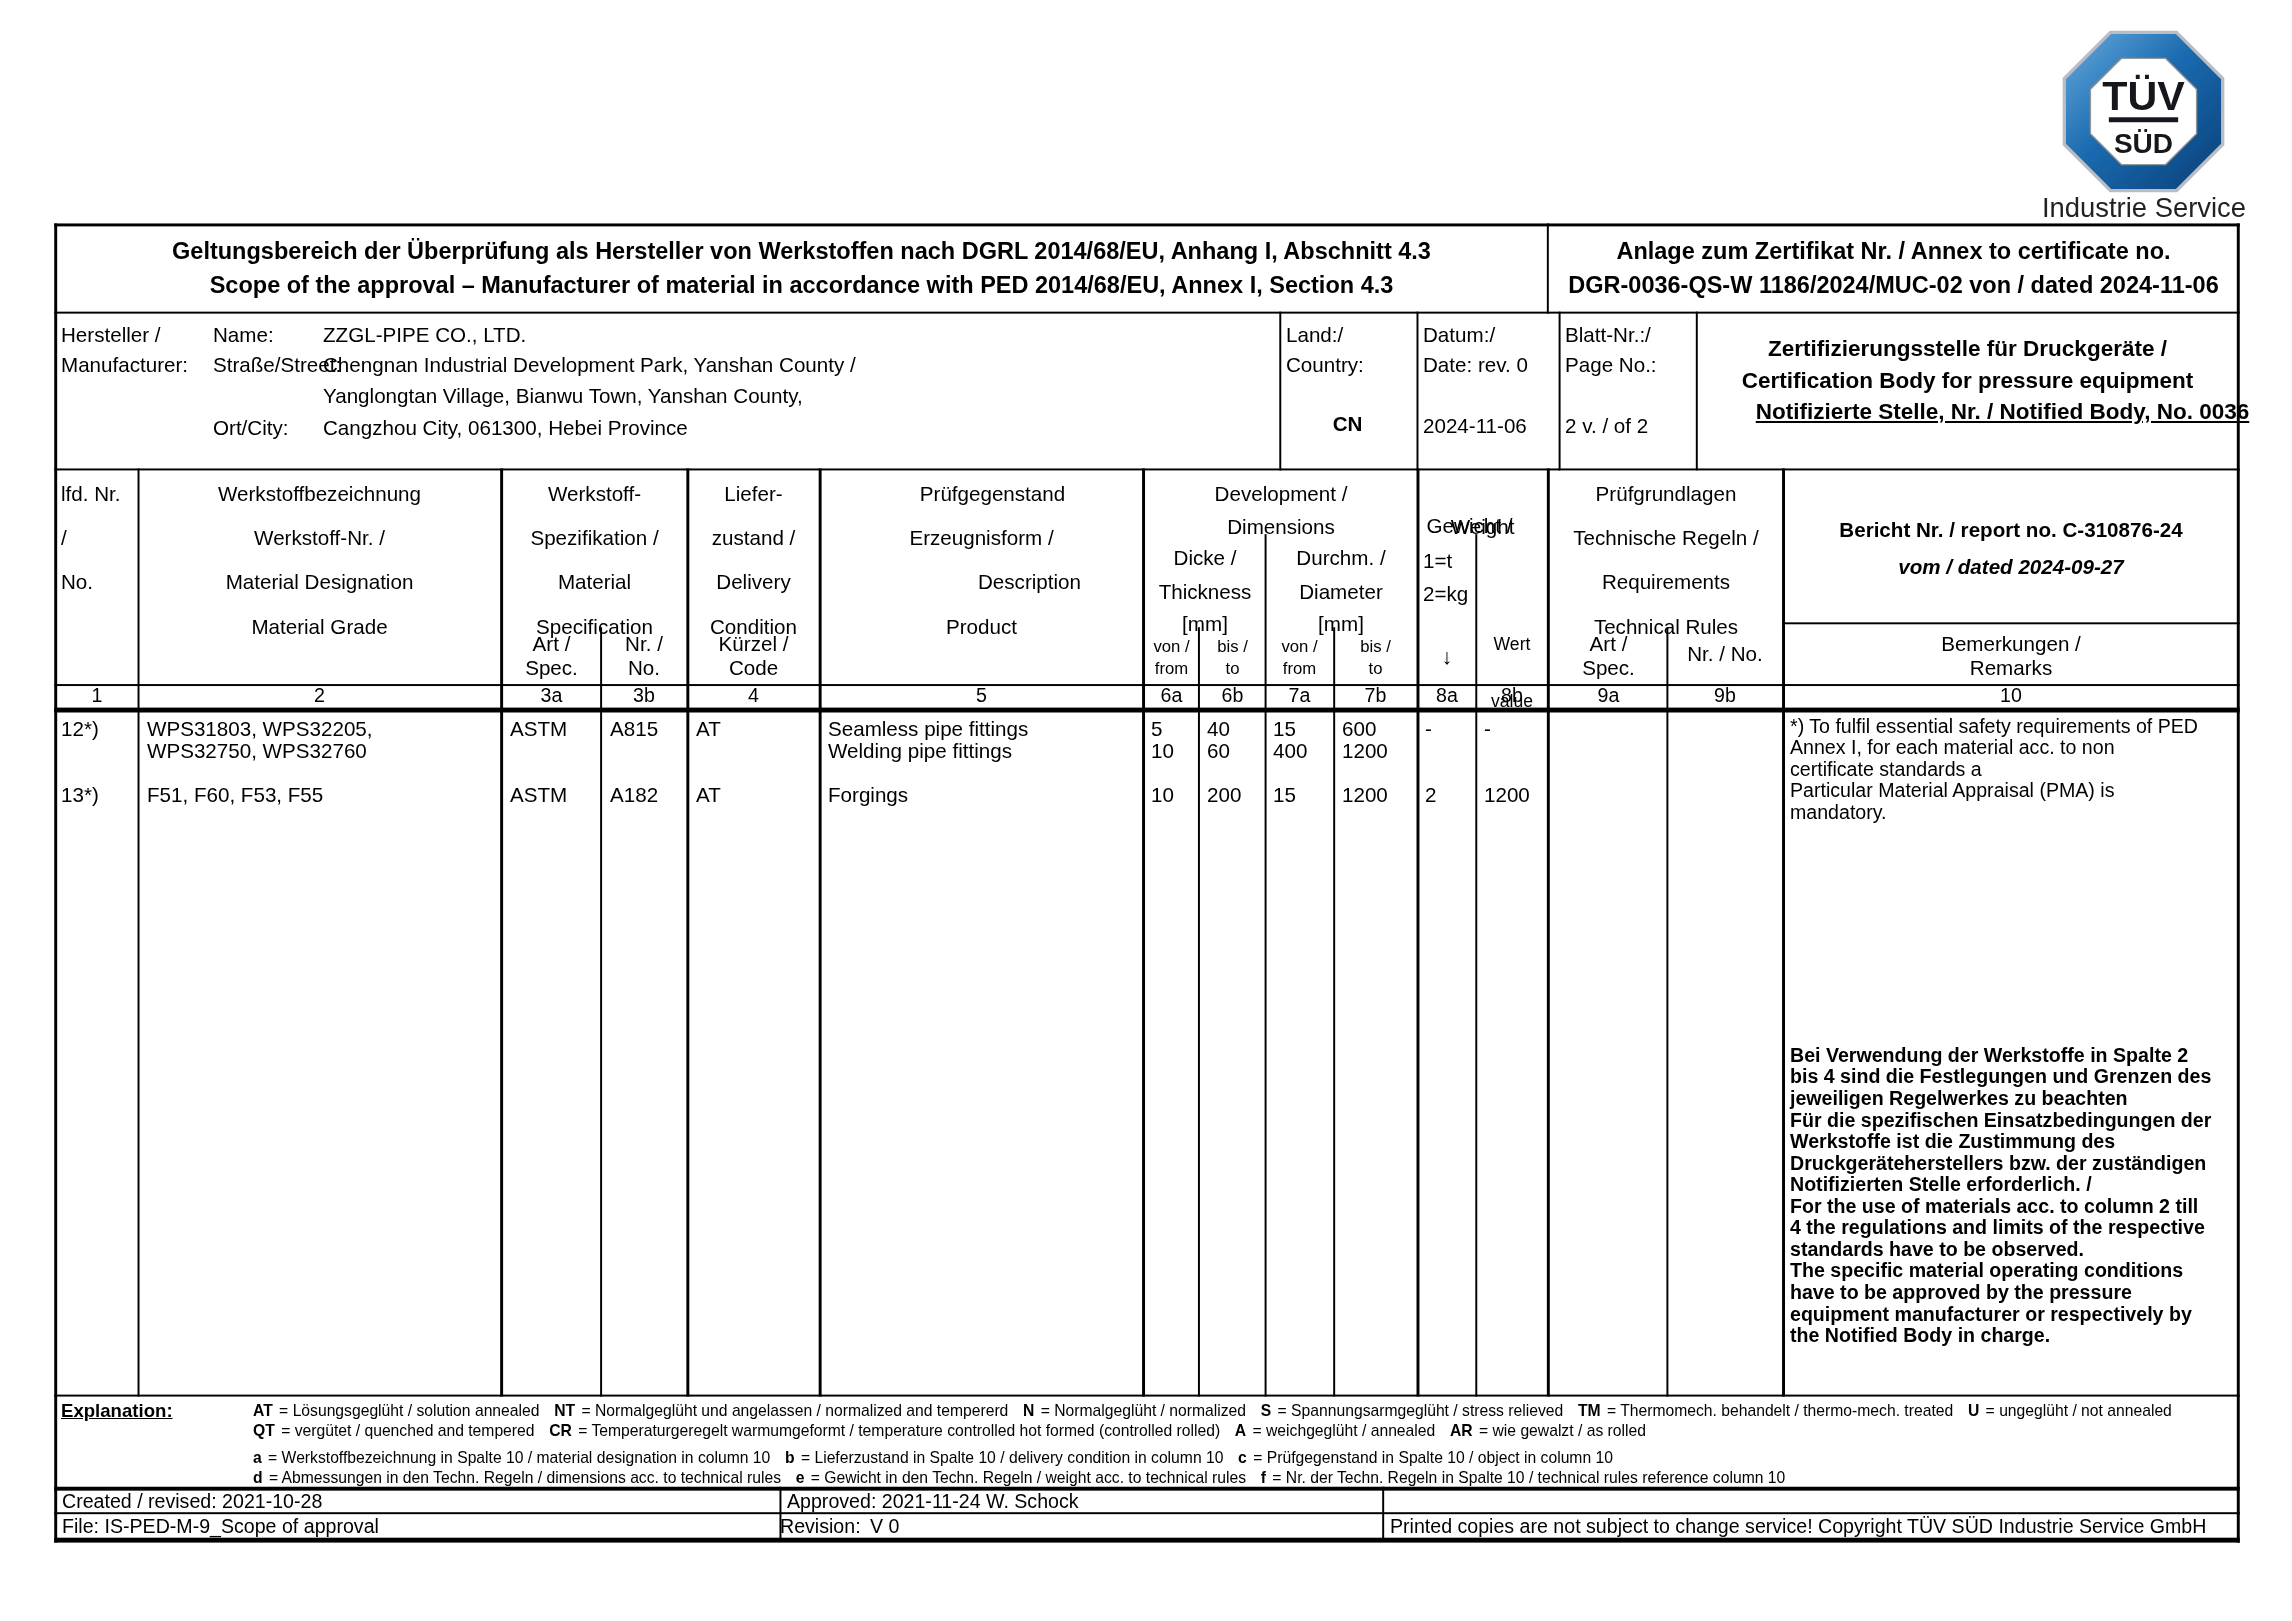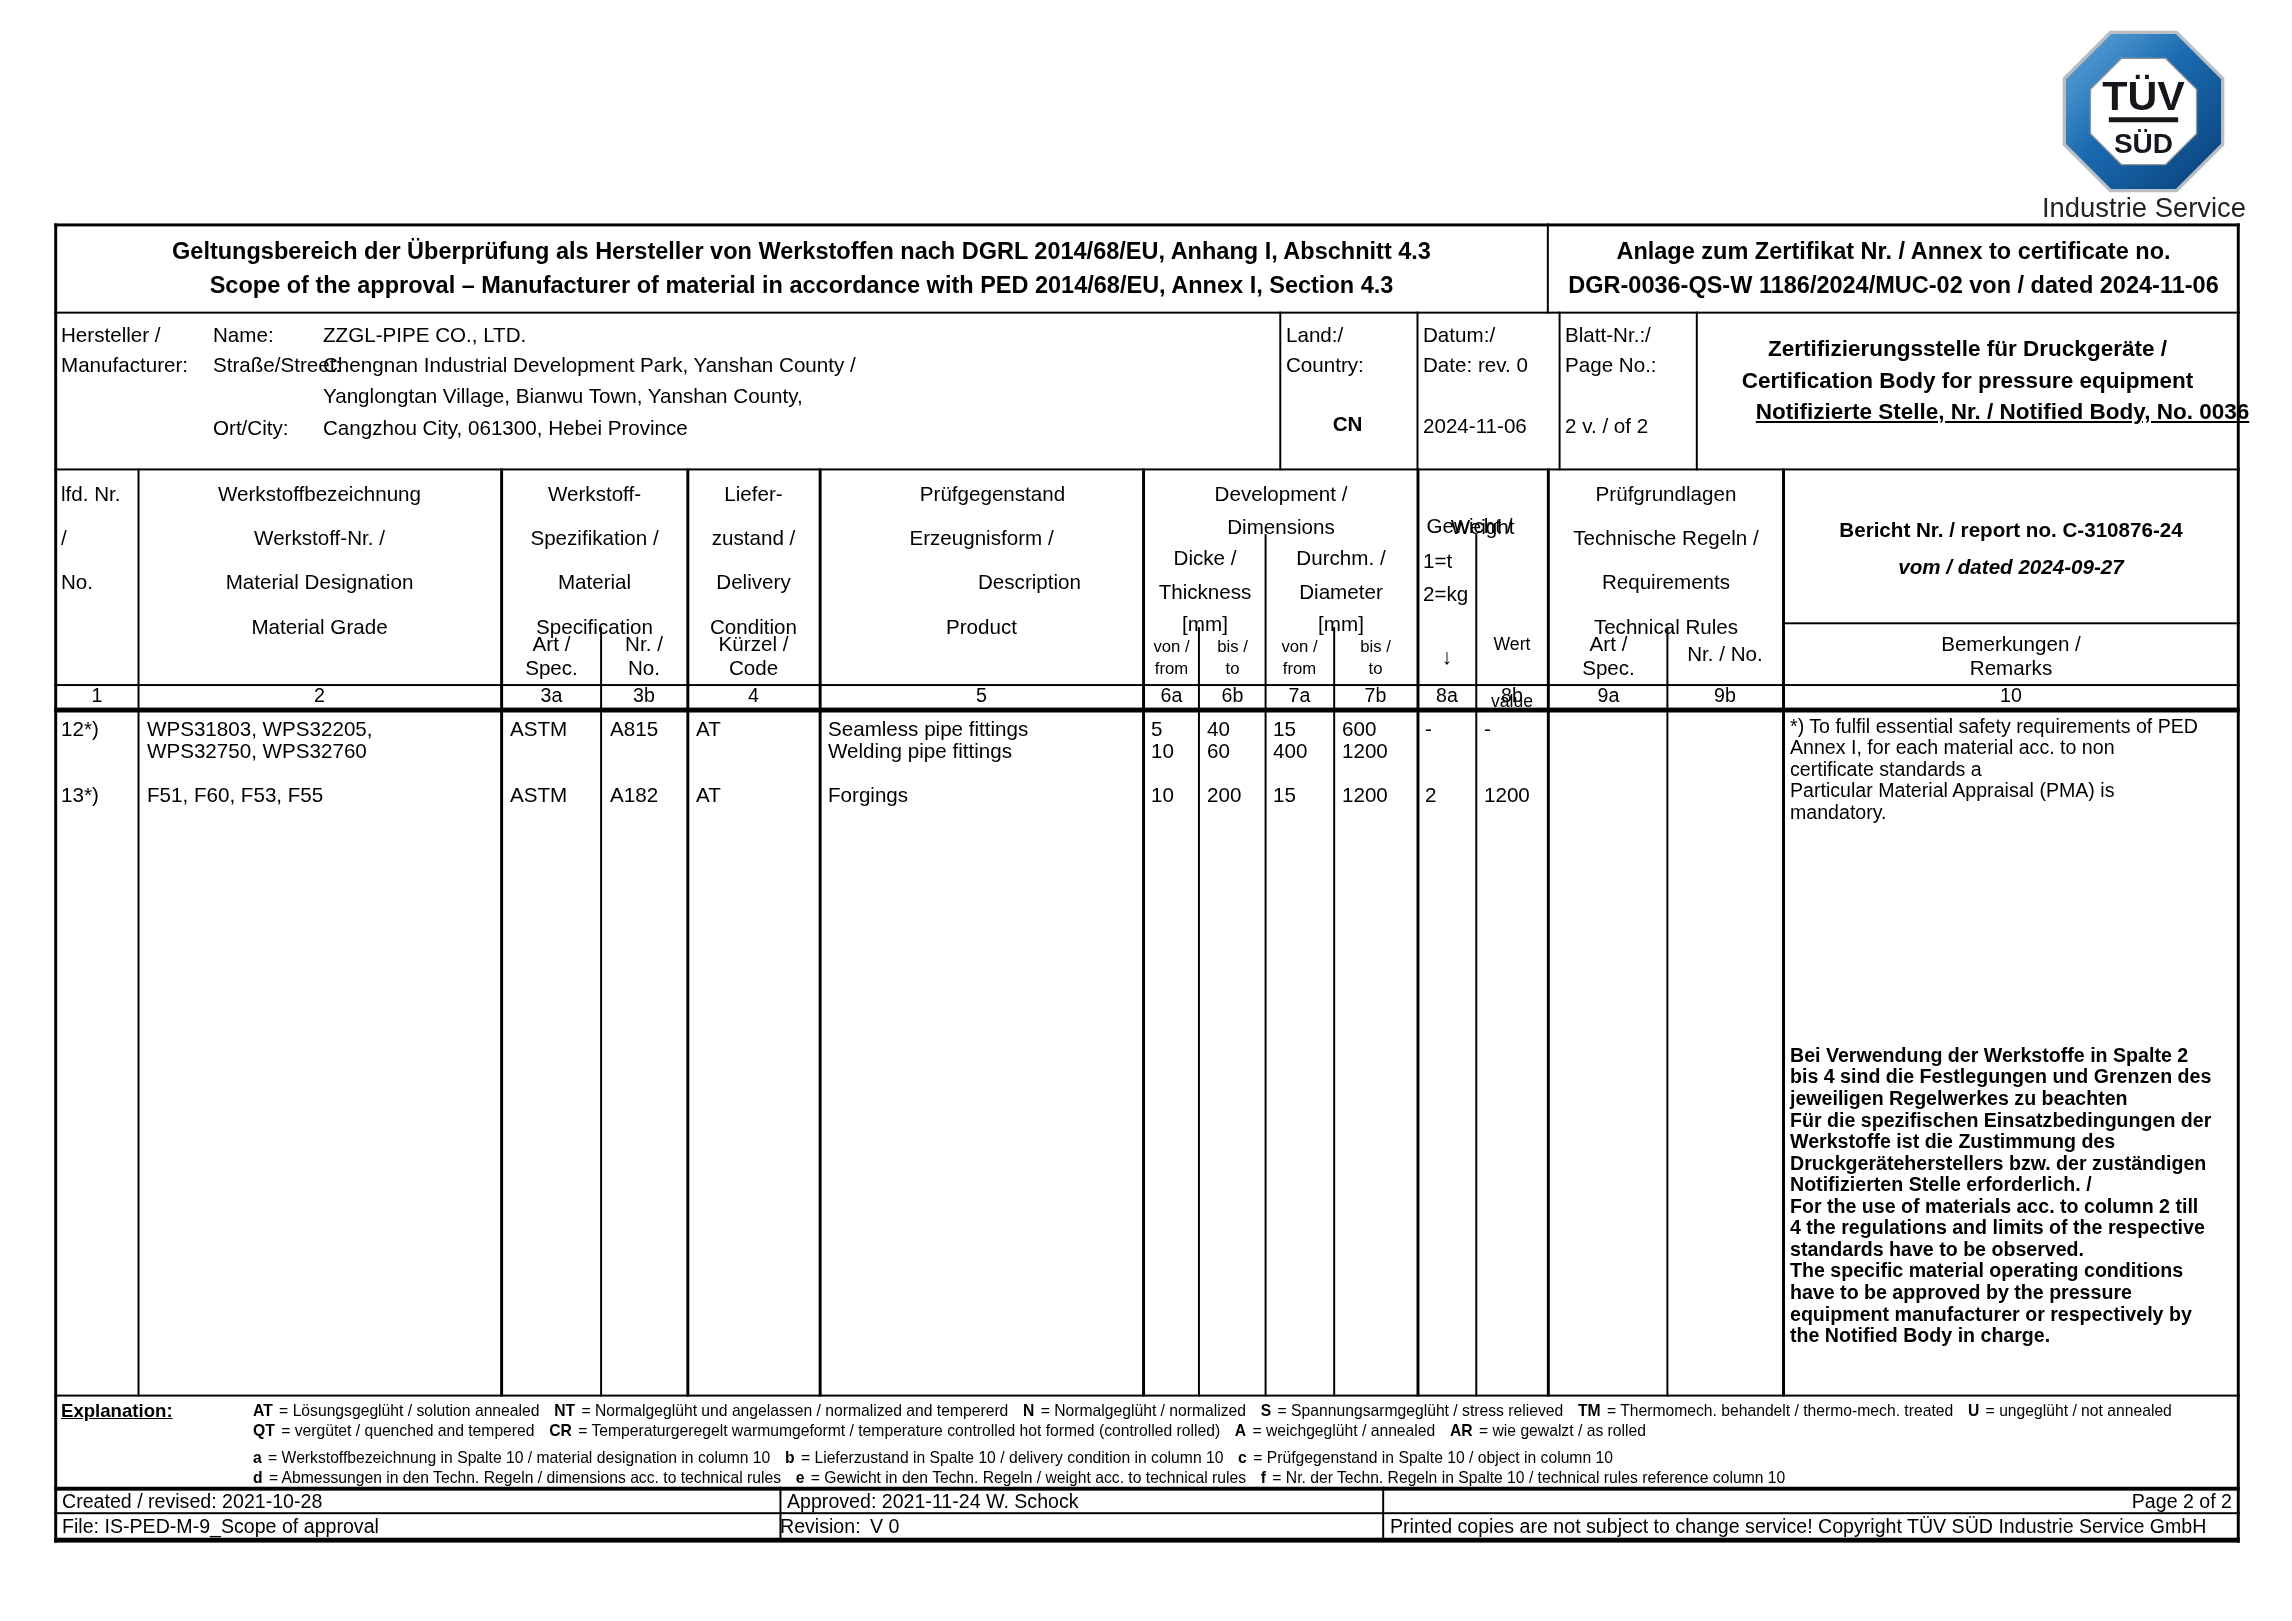--- a/index.html
+++ b/index.html
@@ -258,20 +258,19 @@
   </div>
   <div class="t s16" style="left:253px;top:1448px;">
     <span class="xi"><b>a</b> <span>= Werkstoffbezeichnung in Spalte 10 / material designation in column 10</span></span><span class="xi"><b>b</b> <span>= Lieferzustand in Spalte 10 / delivery condition in column 10</span></span><span class="xi"><b>c</b> <span>= Prüfgegenstand in Spalte 10 / object in column 10</span></span>
   </div>
   <div class="t s16" style="left:253px;top:1468px;">
     <span class="xi"><b>d</b> <span>= Abmessungen in den Techn. Regeln / dimensions acc. to technical rules</span></span><span class="xi"><b>e</b> <span>= Gewicht in den Techn. Regeln / weight acc. to technical rules</span></span><span class="xi"><b>f</b> <span>= Nr. der Techn. Regeln in Spalte 10 / technical rules reference column 10</span></span>
   </div>
 
   <div class="t s20" style="left:62px;top:1491px;">Created / revised: 2021-10-28</div>
   <div class="t s20" style="left:787px;top:1491px;">Approved: 2021-11-24 W. Schock</div>
-  <div class="t s20" style="left:1382px;top:1491px;width:850px;text-align:right;">Page 2 of 2</div>
   <div class="t s20" style="left:62px;top:1516px;">File: IS-PED-M-9_Scope of approval</div>
   <div class="t s20" style="left:780px;top:1516px;">Revision:</div>
   <div class="t s20" style="left:870px;top:1516px;">V 0</div>
   <div class="t s20" style="left:1390px;top:1516px;">Printed copies are not subject to change service! Copyright TÜV SÜD Industrie Service GmbH</div>
 
 </div>
 
 
 </body></html>

